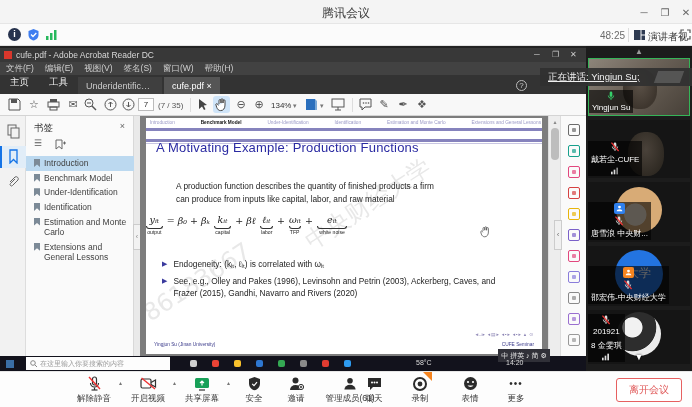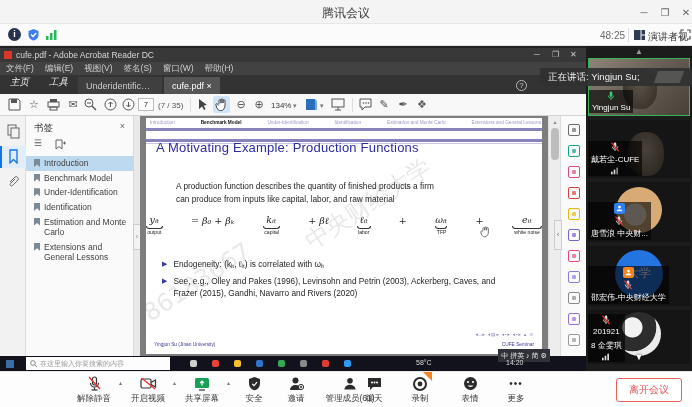--- a/index.html
+++ b/index.html
@@ -22,21 +22,21 @@
   
   .main-bg { left:0; top:46px; width:692px; height:325px; background:#232323; }
 
   
   .acrobat { left:0; top:48px; width:586px; height:308px; background:#f5f5f5; }
   .acr-title { left:0; top:0; width:586px; height:14px; background:#383838; }
   .acr-title span { font-size:8.5px; color:#d8d8d8; }
   .acr-menu { left:0; top:14px; width:586px; height:13px; background:#424242; display:flex; align-items:center; padding-left:6px; gap:11px; }
   .acr-menu span { font-size:8.5px; color:#cfcfcf; }
   .acr-tabs { left:0; top:27px; width:586px; height:19px; background:#333; display:flex; align-items:flex-end; }
-  .navtab { font-size:9.5px; color:#eee; padding:4px 10px 5px;font-style:italic; }
+  .navtab { font-size:9.5px; color:#eee; padding:4px 10px 5px; }
   .doctab { font-size:9px; color:#ccc; padding:4px 8px 5px; height:17px; margin-right:2px; white-space:nowrap; }
   .doctab.inactive { background:#3f3f3f; max-width:84px; overflow:hidden; text-overflow:ellipsis; }
   .doctab.active { background:#555; color:#fff; }
   .help-circ { left:516px; top:32px; width:11px; height:11px; border:1px solid #bbb; border-radius:50%; color:#ccc; font-size:8px; text-align:center; line-height:10px; }
   .acr-toolbar { left:0; top:46px; width:586px; height:22px; background:#f8f8f8; border-bottom:1px solid #d4d4d4; }
   .tb-ic { top:3px; color:#555; font-size:11px; line-height:15px; text-align:center; width:14px; }
   .tb-svg { top:4px; }
   .pagebox { left:138px; top:4px; width:16px; height:13px; background:#fff; border:1px solid #bbb; font-size:8px; text-align:center; line-height:12px; color:#333; }
   .pageinfo { left:158px; top:7px; font-size:8px; color:#555; }
   .zoomtxt { left:271px; top:7px; font-size:8px; color:#333; }
@@ -60,21 +60,21 @@
 
   .viewer { left:140px; top:0; width:408px; height:240px; background:#7d7d7d; }
   .slide { left:6px; top:2px; width:396px; height:236px; background:#fff; overflow:hidden; }
   .s-nav { left:4px; top:2px; width:495px; transform:scale(.79); transform-origin:0 0; display:flex; justify-content:space-between; font-size:6px; color:#9a99c6; }
   .s-nav .on { color:#111; font-weight:bold; }
   .bar1 { left:0; top:10px; width:396px; height:3px; background:#8683bd; }
   .bar2 { left:0; top:21px; width:396px; height:3px; background:#8683bd; }
   .bar2b { left:0; top:25px; width:396px; height:1px; background:#c8c6e2; }
   .s-title { left:10px; top:22px; font-size:13px; color:#2a2aa2; letter-spacing:.2px; }
   .s-par { left:30px; top:62px; width:336px; font-size:8.3px; color:#1d1d1d; line-height:1.55; }
-  .s-eq { left:0; top:96px; width:396px; display:flex; justify-content:space-between; align-items:flex-start; gap:4px; font-family:"DejaVu Serif", serif; font-style:italic; font-size:9.5px; color:#222; }
+  .s-eq { left:0; top:96px; width:396px; display:flex; justify-content:flex-start; align-items:flex-start; gap:4px; font-family:"DejaVu Serif", serif; font-style:italic; font-size:9.5px; color:#222; }
   .eq-term { display:flex; flex-direction:column; align-items:center; }
   .eq-brace { width:100%; height:3px; border-left:1px solid #333; border-right:1px solid #333; border-bottom:1px solid #333; border-radius:0 0 4px 4px; margin-top:1px; }
   .eq-lab { font-family:"Liberation Sans", sans-serif; font-style:normal; font-size:6px; transform:scale(.85); color:#222; white-space:nowrap; }
   .eq-op { padding-top:1px; white-space:nowrap; }
   .s-bullets { left:16px; top:140px; width:352px; }
   .s-bullet { display:flex; gap:6px; margin-bottom:5px; }
   .s-btri { color:#3b3b9e; font-size:7px; line-height:11px; }
   .s-btxt { font-size:8.3px; color:#1d1d1d; line-height:1.45; font-family:"Liberation Sans", sans-serif; }
   .s-navglyphs { right:8px; top:213px; font-size:6px; transform:scale(.8); transform-origin:100% 0; color:#8d86b5; letter-spacing:1px; }
   .s-footer { left:0; top:224px; width:495px; transform:scale(.8); transform-origin:0 0; display:flex; justify-content:space-between; font-size:6px; color:#3a3a8a; padding:0 10px; }
@@ -84,21 +84,21 @@
   .vscroll { left:548px; top:0; width:12px; height:240px; background:#ededed; border-left:1px solid #ddd; }
   .vs-up { left:1px; top:2px; width:10px; text-align:center; font-size:6px; color:#888; }
   .vs-thumb { left:2px; top:12px; width:8px; height:32px; background:#bdbdbd; border-radius:4px; }
   .tools-strip { left:560px; top:0; width:26px; height:240px; background:#fafafa; border-left:1px solid #ddd; }
   .ts-ic { left:7px; width:12px; height:12px; border-radius:2px; border:1.6px solid; }
   .ts-ic i { display:block; width:4px; height:4px; margin:3px auto 0; border-radius:1px; background:currentColor; opacity:.7; }
   .ts-handle { left:-7px; top:104px; width:8px; height:30px; background:#f0f0f0; border:1px solid #ccc; font-size:8px; color:#777; text-align:center; line-height:28px; }
 
   
   .toast { left:540px; top:68px; width:152px; height:18px; background:rgba(48,48,48,.93); display:flex; align-items:center; padding-left:8px; z-index:30; }
-  .toast span { font-size:9.5px; color:#f0f0f0; white-space:nowrap; }
+  .toast span { font-size:9.5px; color:#f0f0f0; white-space:nowrap;text-decoration:underline; }
   .toast .blob { position:absolute; right:10px; top:3px; width:26px; height:12px; background:rgba(150,150,150,.35); transform:skewX(-20deg); }
 
   
   .panel { left:586px; top:46px; width:106px; height:325px; background:#1c1c1c; z-index:20; }
   .scrollup { left:0; width:106px; top:1px; text-align:center; color:#9a9a9a; font-size:8px; }
   .tile { left:2px; width:102px; overflow:hidden; background:#151515; }
   .tile .label { position:absolute; left:0; bottom:2px; display:flex; align-items:center; gap:2px; background:rgba(0,0,0,.62); padding:1px 3px; max-width:100px; white-space:nowrap; overflow:hidden;flex-direction:column; }
   .tile .label span { font-size:8px; color:#fff; }
   .badge { width:11px; height:11px; border-radius:2px; display:flex; align-items:center; justify-content:center; flex:0 0 11px; }
   .avatar { position:absolute; left:50%; top:46%; transform:translate(-50%,-50%); border-radius:50%; }

